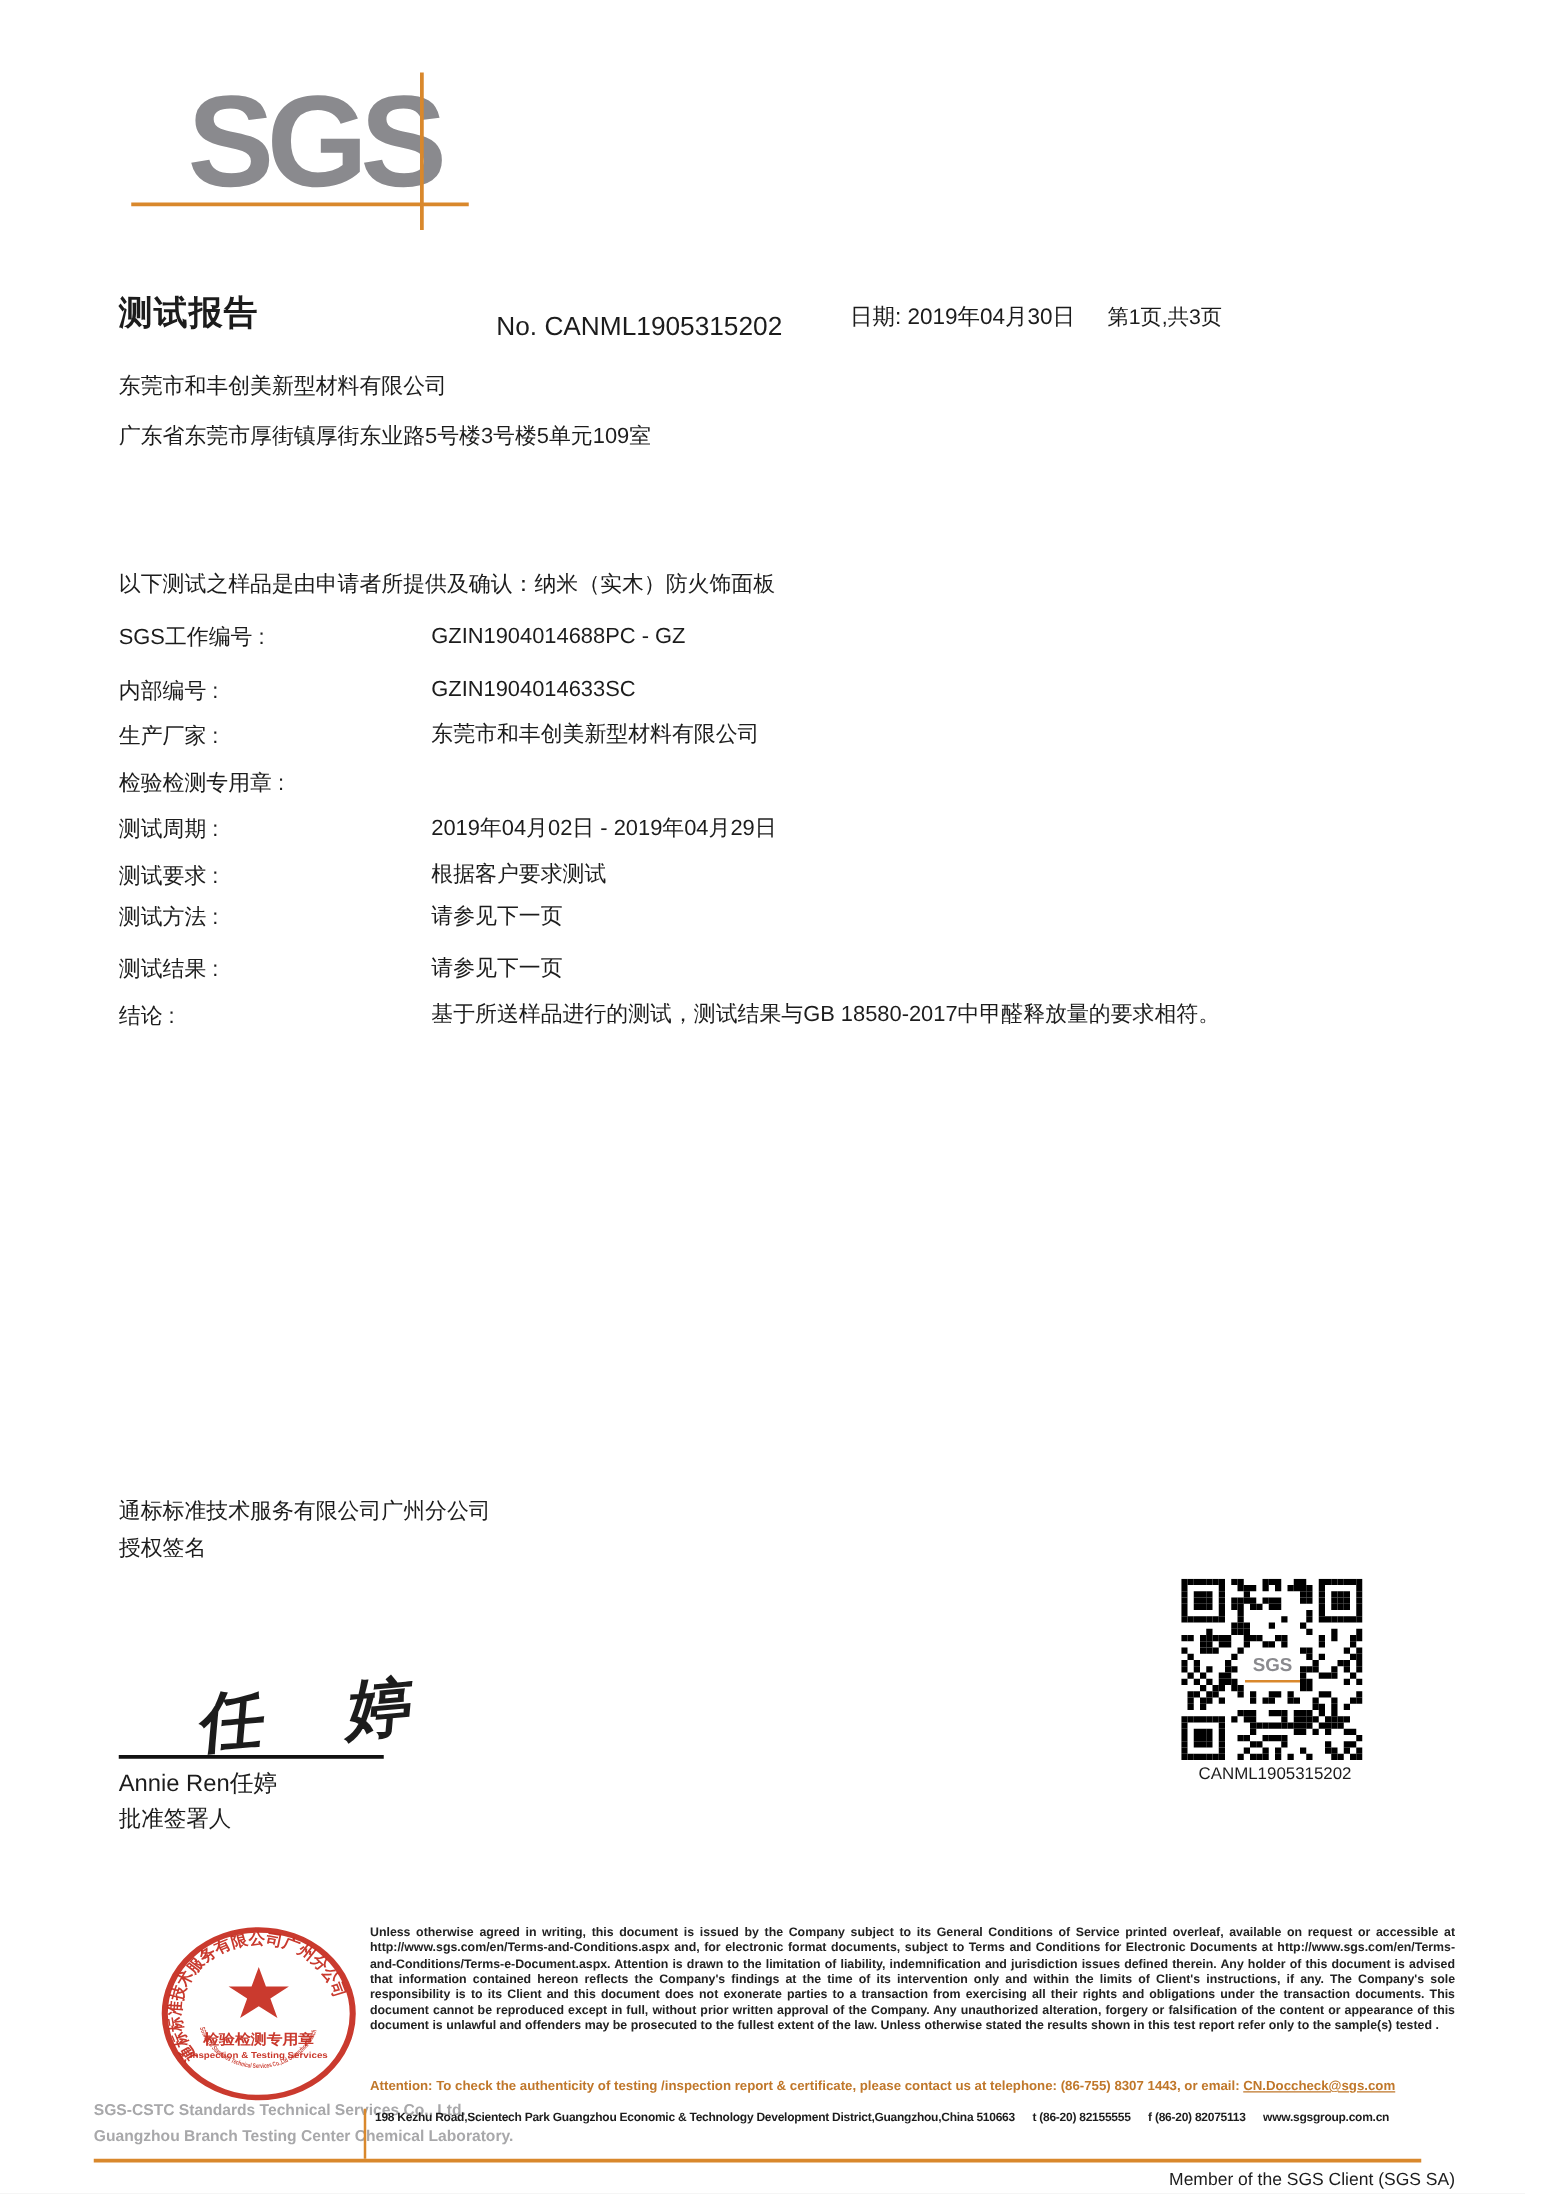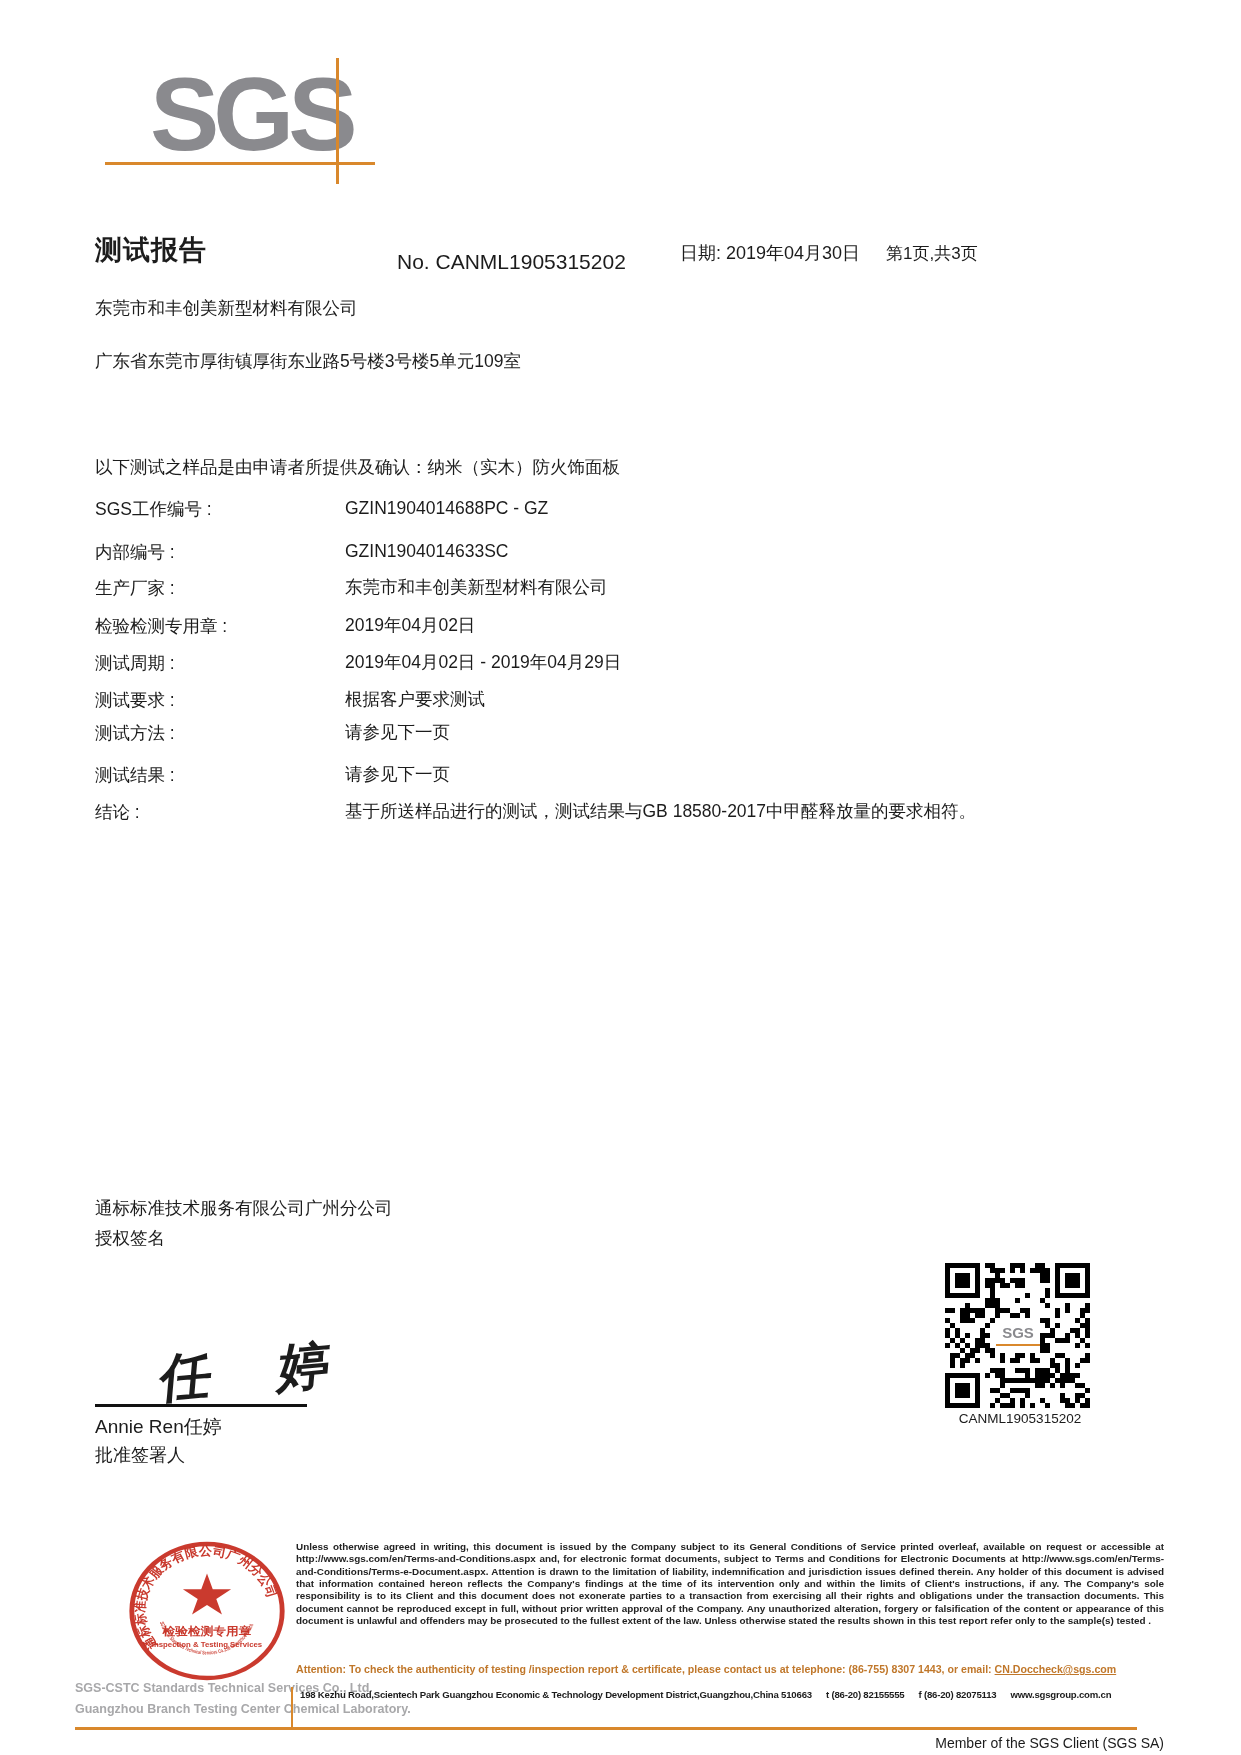--- a/index.html
+++ b/index.html
@@ -14,21 +14,21 @@
   .logo-vline{left:336px;top:58px;width:3px;height:126px;background:#d9882c;}
 
   
   .doc-title{left:95px;top:232px;font-size:27px;font-weight:700;letter-spacing:1px;}
   .report-no{left:397px;top:240px;font-size:21px;margin-top:10px;}
   .report-date{left:680px;top:241px;font-size:18px;}
   .report-page{left:886px;top:242px;font-size:17px;}
 
   .t17{font-size:17.5px;}
   .company-name{left:95px;top:296px;}
-  .company-address{left:95px;top:336px;margin-top:13px;}
+  .company-address{left:95px;top:336px;}
   .statement{left:95px;top:455px;}
 
   .f-label{left:95px;}
   .f-value{left:345px;width:648px;line-height:1.35;}
 
   .signoff-company{left:95px;top:1196px;font-size:17.5px;}
   .signoff-auth{left:95px;top:1226px;font-size:17.5px;}
 
   .signature-text{left:160px;top:1336px;font-size:52px;font-weight:700;
                   transform:rotate(-5deg) skewX(-10deg);letter-spacing:26px;}
@@ -88,21 +88,20 @@
   <div class="abs t17 f-label" style="top:497px">SGS工作编号 :</div>
   <div class="abs t17 f-value" style="top:497px">GZIN1904014688PC - GZ</div>
 
   <div class="abs t17 f-label" style="top:540px">内部编号 :</div>
   <div class="abs t17 f-value" style="top:540px">GZIN1904014633SC</div>
 
   <div class="abs t17 f-label" style="top:576px">生产厂家 :</div>
   <div class="abs t17 f-value" style="top:576px">东莞市和丰创美新型材料有限公司</div>
 
   <div class="abs t17 f-label" style="top:614px">检验检测专用章 :</div>
-  <div class="abs t17 f-value" style="top:614px">2019年04月02日</div>
 
   <div class="abs t17 f-label" style="top:651px">测试周期 :</div>
   <div class="abs t17 f-value" style="top:651px">2019年04月02日 - 2019年04月29日</div>
 
   <div class="abs t17 f-label" style="top:688px">测试要求 :</div>
   <div class="abs t17 f-value" style="top:688px">根据客户要求测试</div>
 
   <div class="abs t17 f-label" style="top:721px">测试方法 :</div>
   <div class="abs t17 f-value" style="top:721px">请参见下一页</div>
 

